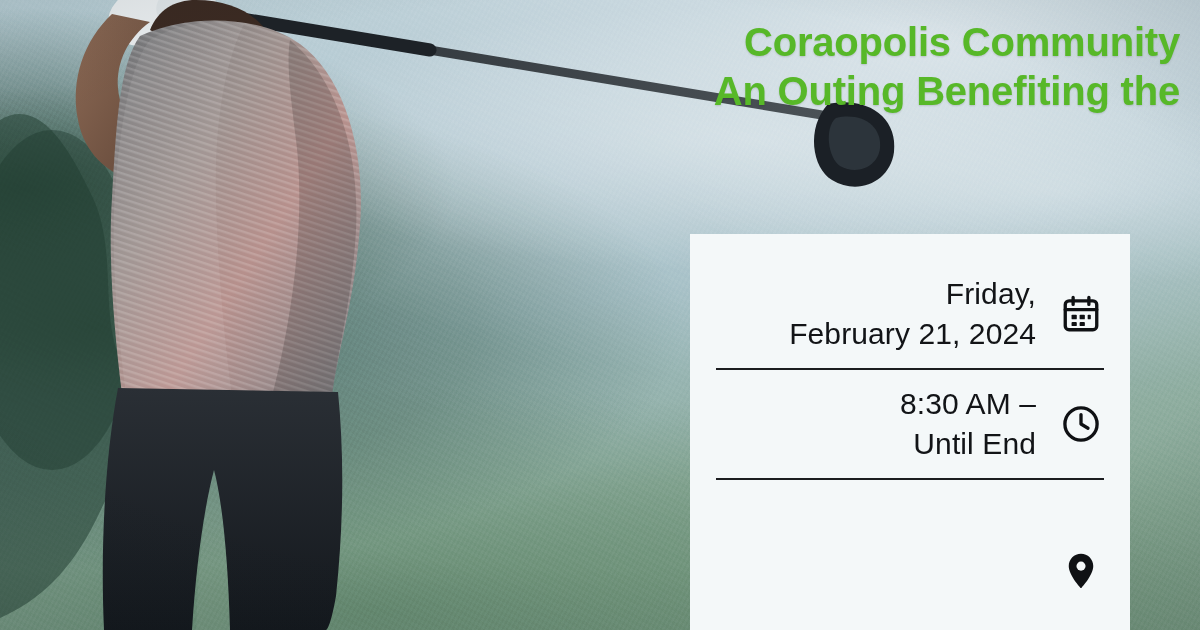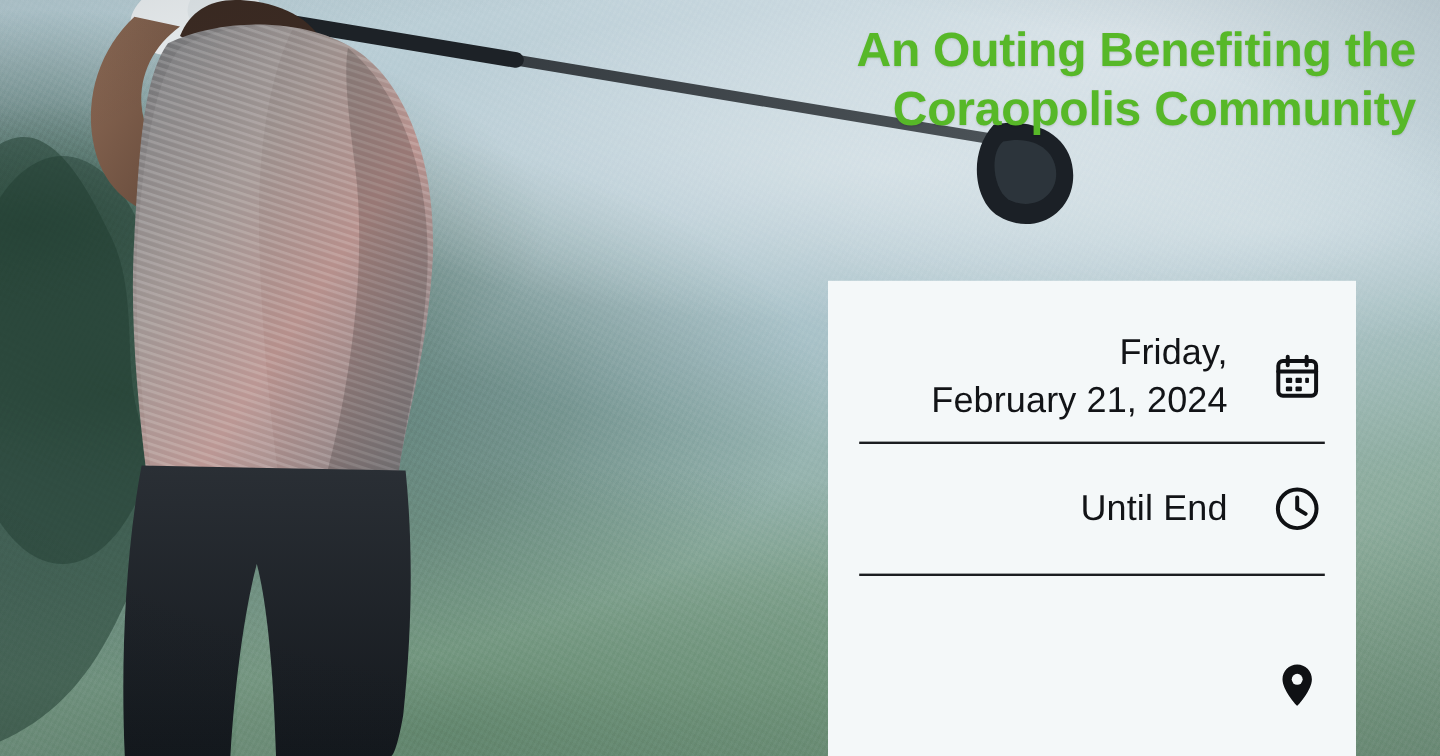--- a/index.html
+++ b/index.html
@@ -70,21 +70,21 @@
     position: absolute;
     left: 690px; top: 234px;
     width: 440px; height: 400px;
     background: #f4f8f9;
     padding: 26px 26px 0 26px;
   }
   .info-row {
     display: flex;
     align-items: center;
     justify-content: flex-end;
-    gap: 35px;
+    gap: 22px;
     min-height: 108px;
   }
   .info-row .text {
     flex: 1 1 auto;
     text-align: right;
     color: #121417;
     font-size: 30px;
     line-height: 1.33;
     font-weight: 400;
     letter-spacing: .1px;
@@ -161,22 +161,22 @@
       <path d="M150,40 C176,24 212,18 244,24 C226,60 214,120 216,200 C218,280 226,350 232,396 L126,394 C116,320 110,240 116,180 C122,112 132,62 150,40 Z" fill="rgba(255,255,255,0.07)"></path>
 
       <path d="M118,388 L338,392 C344,452 344,520 336,596 C330,630 326,630 326,630 L230,630 C228,556 222,500 214,470 C204,508 196,566 192,630 L104,630 C100,540 106,452 118,388 Z" fill="url(#shorts)"></path>
       <path d="M214,470 C222,502 228,556 230,630 L196,630 C198,566 204,508 214,470 Z" fill="rgba(255,255,255,0.05)"></path>
     </svg>
   </div>
 
   <div class="vignette"></div>
 
   <div class="headline">
+    <div>Coraopolis Community</div>
     <div>An Outing Benefiting the</div>
-    <div>Coraopolis Community</div>
   </div>
 
   <div class="info-card">
 
     <div class="info-row">
       <div class="text">
         <div>Friday,</div>
         <div>February 21, 2024</div>
       </div>
       <div class="icon-wrap">
@@ -190,20 +190,21 @@
           <rect x="6.6" y="16.6" width="3" height="2.3" rx="0.5" fill="#0f1114" stroke="none"></rect>
           <rect x="11.2" y="16.6" width="3" height="2.3" rx="0.5" fill="#0f1114" stroke="none"></rect>
         </svg>
       </div>
     </div>
 
     <div class="divider"></div>
 
     <div class="info-row">
       <div class="text">
+        <div>8:30 AM –</div>
         <div>Until End</div>
       </div>
       <div class="icon-wrap">
         <svg width="42" height="42" viewBox="0 0 24 24" fill="none" stroke="#0f1114" stroke-width="1.9" stroke-linecap="round" stroke-linejoin="round" aria-hidden="true">
           <circle cx="12" cy="12" r="9.2"></circle>
           <path d="M12 6.6V12l4 2.4"></path>
         </svg>
       </div>
     </div>
 

